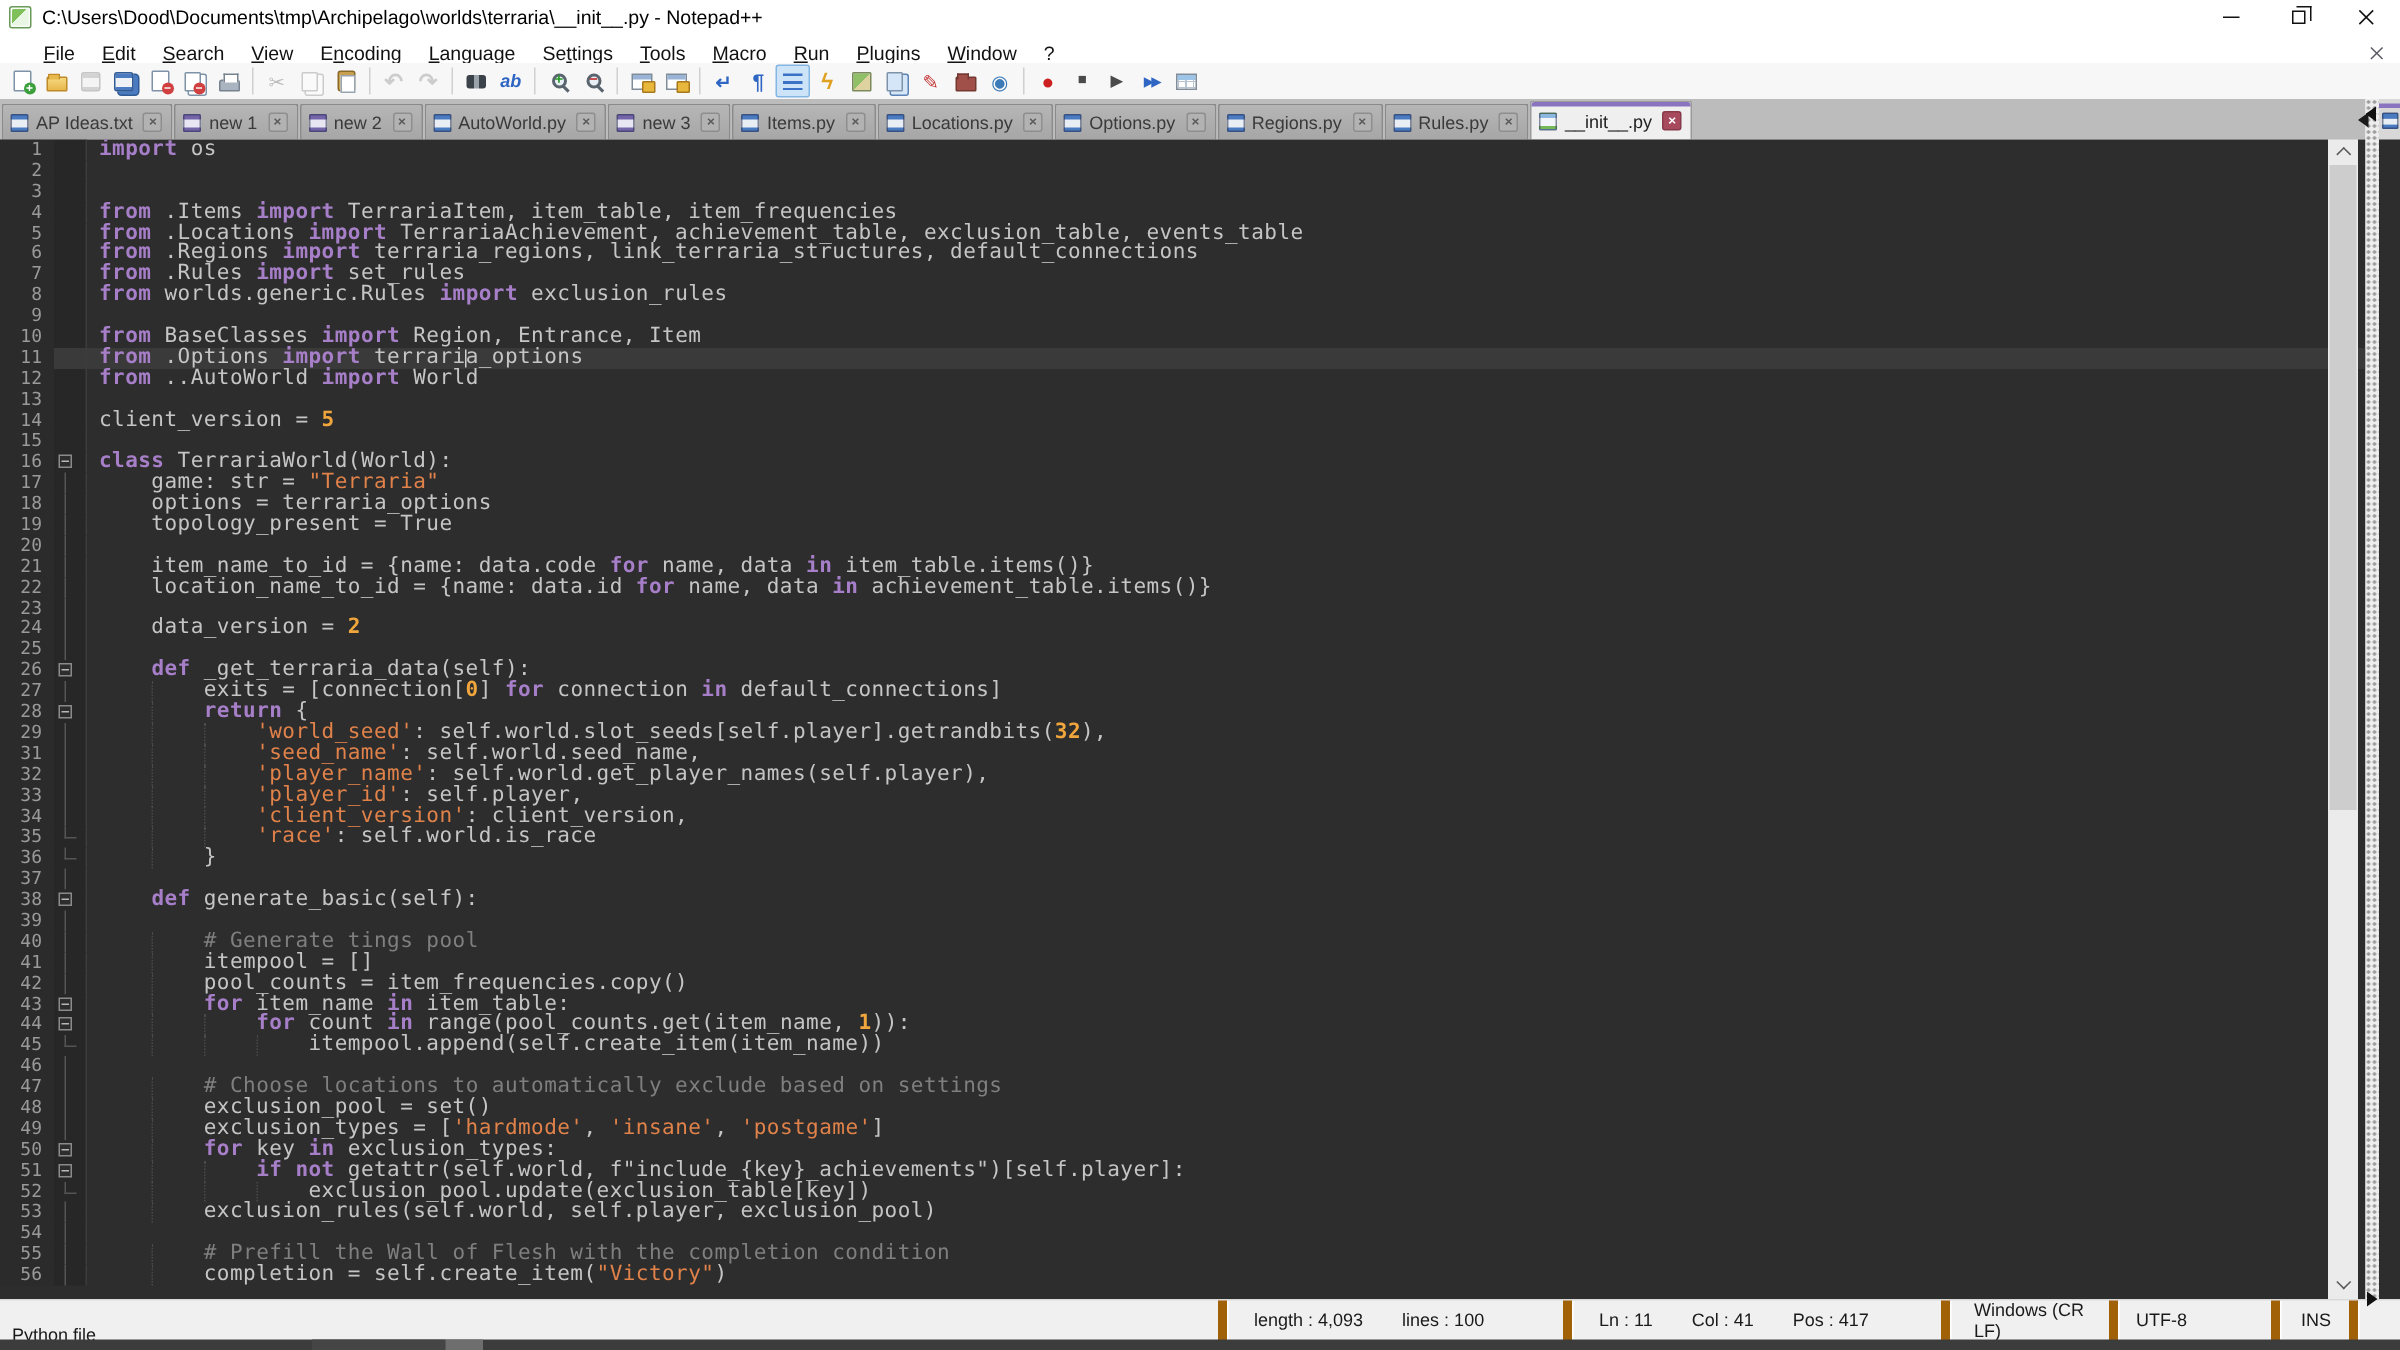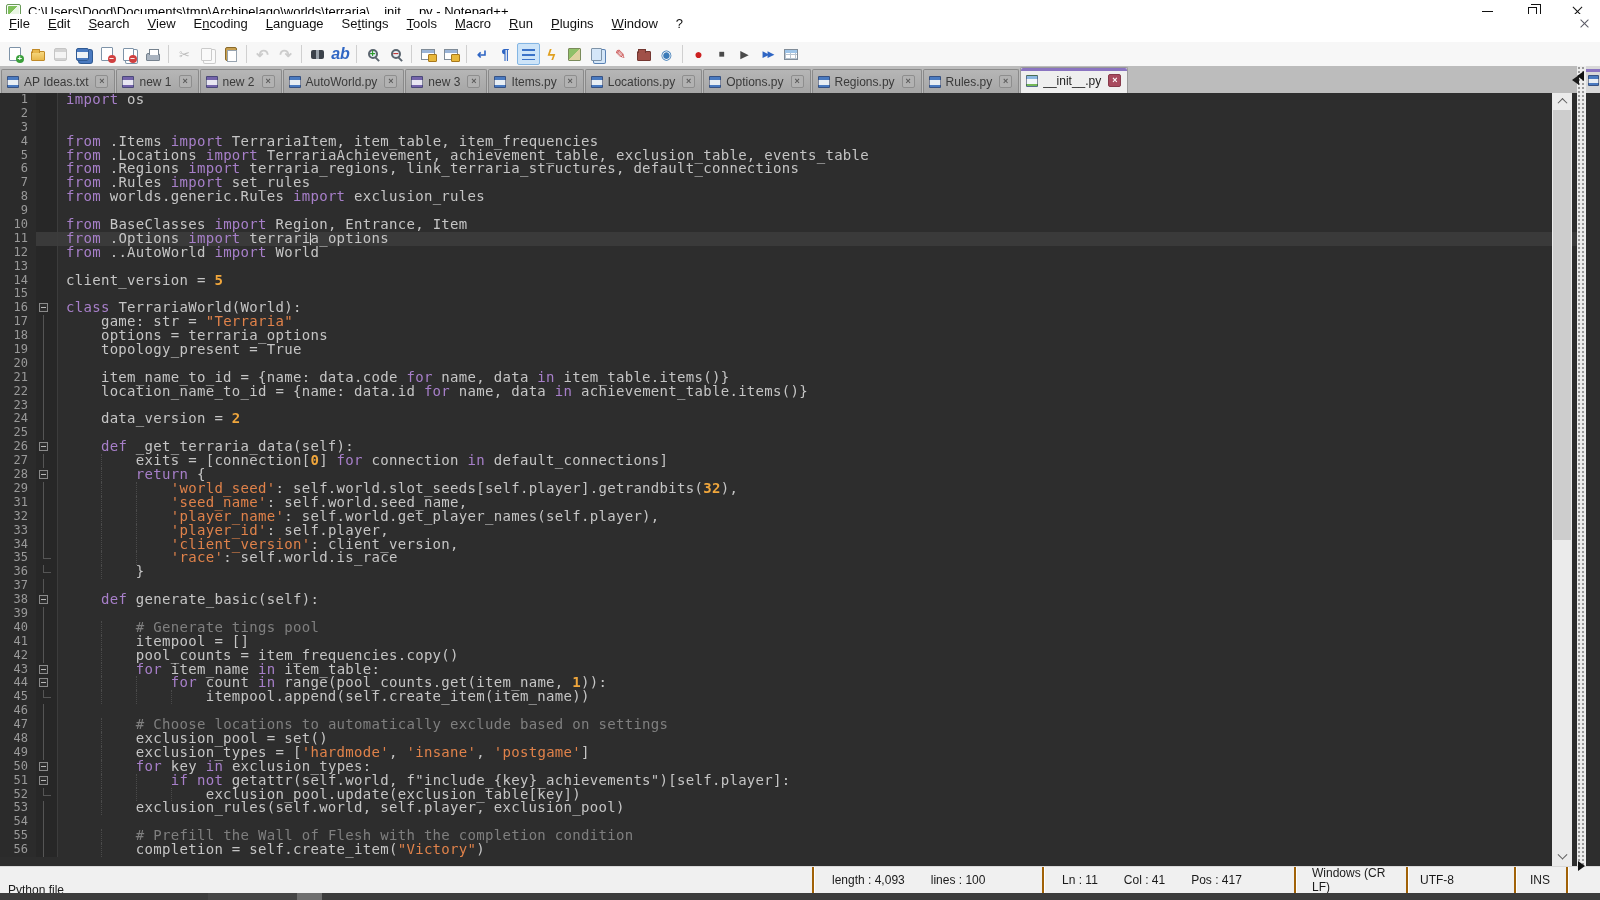--- a/index.html
+++ b/index.html
@@ -19,39 +19,39 @@
   .win-btn { width:45px; height:22px; display:flex; align-items:center; justify-content:center; }
   .glyph-min { width:11px; height:1px; background:#111; display:block; }
   .glyph-max { width:9px; height:9px; border:1px solid #111; display:block; position:relative; }
   .glyph-max::before { content:""; position:absolute; left:2px; top:-4px; width:9px; height:9px;
               border:1px solid #111; border-left:none; border-bottom:none; }
   .glyph-x { position:relative; width:11px; height:11px; display:block; }
   .glyph-x::before,.glyph-x::after { content:""; position:absolute; left:-1px; top:5px; width:13px; height:1px; background:#111; }
   .glyph-x::before { transform:rotate(45deg);} .glyph-x::after { transform:rotate(-45deg);}
 
   
-  .menubar { position:absolute; top:14px; left:0; width:1600px; height:20px; background:#ffffff;
-             display:flex; align-items:center; font-size:13px; color:#111; }
+  .menubar { position:absolute; top:26px; left:0; width:1600px; height:20px; background:#ffffff;
+             display:flex; align-items:center; font-size:13px; color:#111;padding-left:20px; }
   .mitem { padding:0 9px; height:20px; line-height:20px; cursor:default; }
   .mitem u { text-decoration:underline; }
   .menubar-close { position:absolute; right:10px; top:4px; width:11px; height:11px; }
   .menubar-close::before,.menubar-close::after { content:""; position:absolute; left:0; top:5px; width:11px; height:1px; background:#5a5a66; }
   .menubar-close::before { transform:rotate(45deg);} .menubar-close::after { transform:rotate(-45deg);}
 
   
   .toolbar { position:absolute; top:42px; left:0; width:1600px; height:24px; background:#f7f7f7;
              display:flex; align-items:center; padding-left:3px; }
   .tsep { width:1px; height:18px; background:#d0d0d0; margin:0 4px; }
   .tbtn { width:23px; height:22px; display:flex; align-items:center; justify-content:center;
           position:relative; border:1px solid transparent; border-radius:2px; background:transparent; }
   .tbtn.active { background:#cde4f8; border-color:#84b6e4; }
   .tbtn.disabled { filter:grayscale(1); opacity:.42; }
   .ic-glyph { font-size:13px; color:#5a6a78; line-height:1; }
   .ic-undo,.ic-redo { color:#8a949e; font-size:15px; font-weight:bold; }
-  .ic-ab { color:#2f66c4; font-style:italic; font-weight:bold; font-size:16px; }
+  .ic-ab { color:#2f66c4; font-style:italic; font-weight:bold; font-size:12px; }
   .ic-wrap { color:#2f66c4; font-weight:bold; }
   .ic-pil { color:#2f66c4; font-weight:bold; font-size:14px; }
   .ic-bolt { color:#e0a020; font-weight:bold; font-size:15px; }
   .ic-pen { color:#c23030; font-size:13px; }
   .ic-eye { color:#3a7ab8; font-size:13px; }
   .ic-rec { color:#cc2020; font-size:14px; }
   .ic-stop { color:#4a4a4a; font-size:10px; }
   .ic-play { color:#4a4a4a; font-size:11px; }
   .ic-ff { color:#2f66c4; font-size:9px; letter-spacing:-2px; }
   .sh { position:relative; display:block; }
@@ -112,21 +112,21 @@
 
   
   .editor { position:absolute; top:93px; left:0; width:1577px; height:773px; background:var(--edbg,#2d2d2d); overflow:hidden; }
   .ln { display:flex; height:13.9px; }
   .lnum { width:36px; text-align:right; padding-right:8px; color:#9a9a9a;
           font-family:"DejaVu Sans Mono", monospace; font-size:12px; line-height:13.9px; background:#2b2b2b; flex:none;}
   .lfold { width:22px; flex:none; background:#272727; border-right:1px solid #3c3c3c; position:relative; }
   .lcode { flex:1; position:relative; font-family:"DejaVu Sans Mono", monospace; font-size:14px;
            line-height:13.9px; letter-spacing:.3px; white-space:pre; padding-left:8px; color:var(--txt,#c5c5c5); }
   .ln.cur .lcode, .ln.cur .lfold { background:var(--curbg,#3a3a3a); }
-  .tk-kw { color:var(--kw,#a77fc9); } .tk-str { color:var(--str,#e0824a); }
+  .tk-kw { color:var(--kw,#a77fc9);font-weight:bold; } .tk-str { color:var(--str,#e0824a); }
   .tk-num { color:var(--num,#f0a63c); font-weight:bold; } .tk-com { color:var(--com,#7f7f7f); }
   .tk-txt { color:var(--txt,#c5c5c5); }
   .ig { position:absolute; top:0; height:100%; border-left:1px dotted #4a4a4a; }
   .caret { position:absolute; top:1px; height:12px; border-left:1px solid #d0d0d0; }
   .fbox { position:absolute; left:3px; top:2px; width:9px; height:9px; border:1px solid #8a8a8a; background:#2d2d2d; }
   .fbox::before { content:""; position:absolute; left:1px; top:3px; width:5px; height:1px; background:#b8b8b8; }
   .fline { position:absolute; left:7px; top:0; bottom:0; width:1px; background:#555; }
   .fend-v { position:absolute; left:7px; top:0; height:8px; width:1px; background:#555; }
   .fend-h { position:absolute; left:7px; top:7px; width:8px; height:1px; background:#555; }
 
@@ -145,21 +145,21 @@
        border-top:5px solid transparent; border-bottom:5px solid transparent; border-left:7px solid #111; }
   .view2 { position:absolute; left:1586px; top:66px; width:14px; height:800px; background:#2d2d2d; }
   .view2-tab { position:absolute; top:0; left:0; width:14px; height:27px; background:#d8d8d8; }
   .view2-tab::before { content:""; position:absolute; top:3px; left:0; width:14px; height:3px; background:#8a74c0; }
   .view2-ico { position:absolute; top:9px; left:2px; width:11px; height:11px; border:1px solid rgba(40,50,80,.55); border-radius:1px;
        background:linear-gradient(#4a7ac0 0 3px,#e8eef4 3px 7px,#4a7ac0 7px 11px); }
 
   
   .statusbar { position:absolute; top:866px; left:0; width:1600px; height:27px; background:#f0f0f0;
                border-top:1px solid #d9d9d9; display:flex; font-size:12px; color:#1a1a1a; align-items:center; }
-  .seg { height:27px; display:flex; align-items:center; border-left:2px solid #a16207; box-shadow:inset 1px 0 0 #fff; }
+  .seg { height:27px; display:flex; align-items:center; border-left:6px solid #a16207; box-shadow:inset 1px 0 0 #fff; }
   .seg:first-child { border-left:none; box-shadow:none; }
   .seg-doctype { width:812px; padding-left:8px;margin-top:20px; }
   .seg-len { width:230px; padding-left:18px; gap:26px; }
   .seg-pos { width:252px; padding-left:18px; gap:26px; }
   .seg-eol { width:112px; padding-left:16px; }
   .seg-enc { width:108px; padding-left:12px; }
   .seg-ins { width:52px; padding-left:14px; }
   .seg-grip { flex:1; }
 
   .bottomstrip { position:absolute; top:893px; left:0; width:1600px; height:7px; background:#3c3c3c; }

